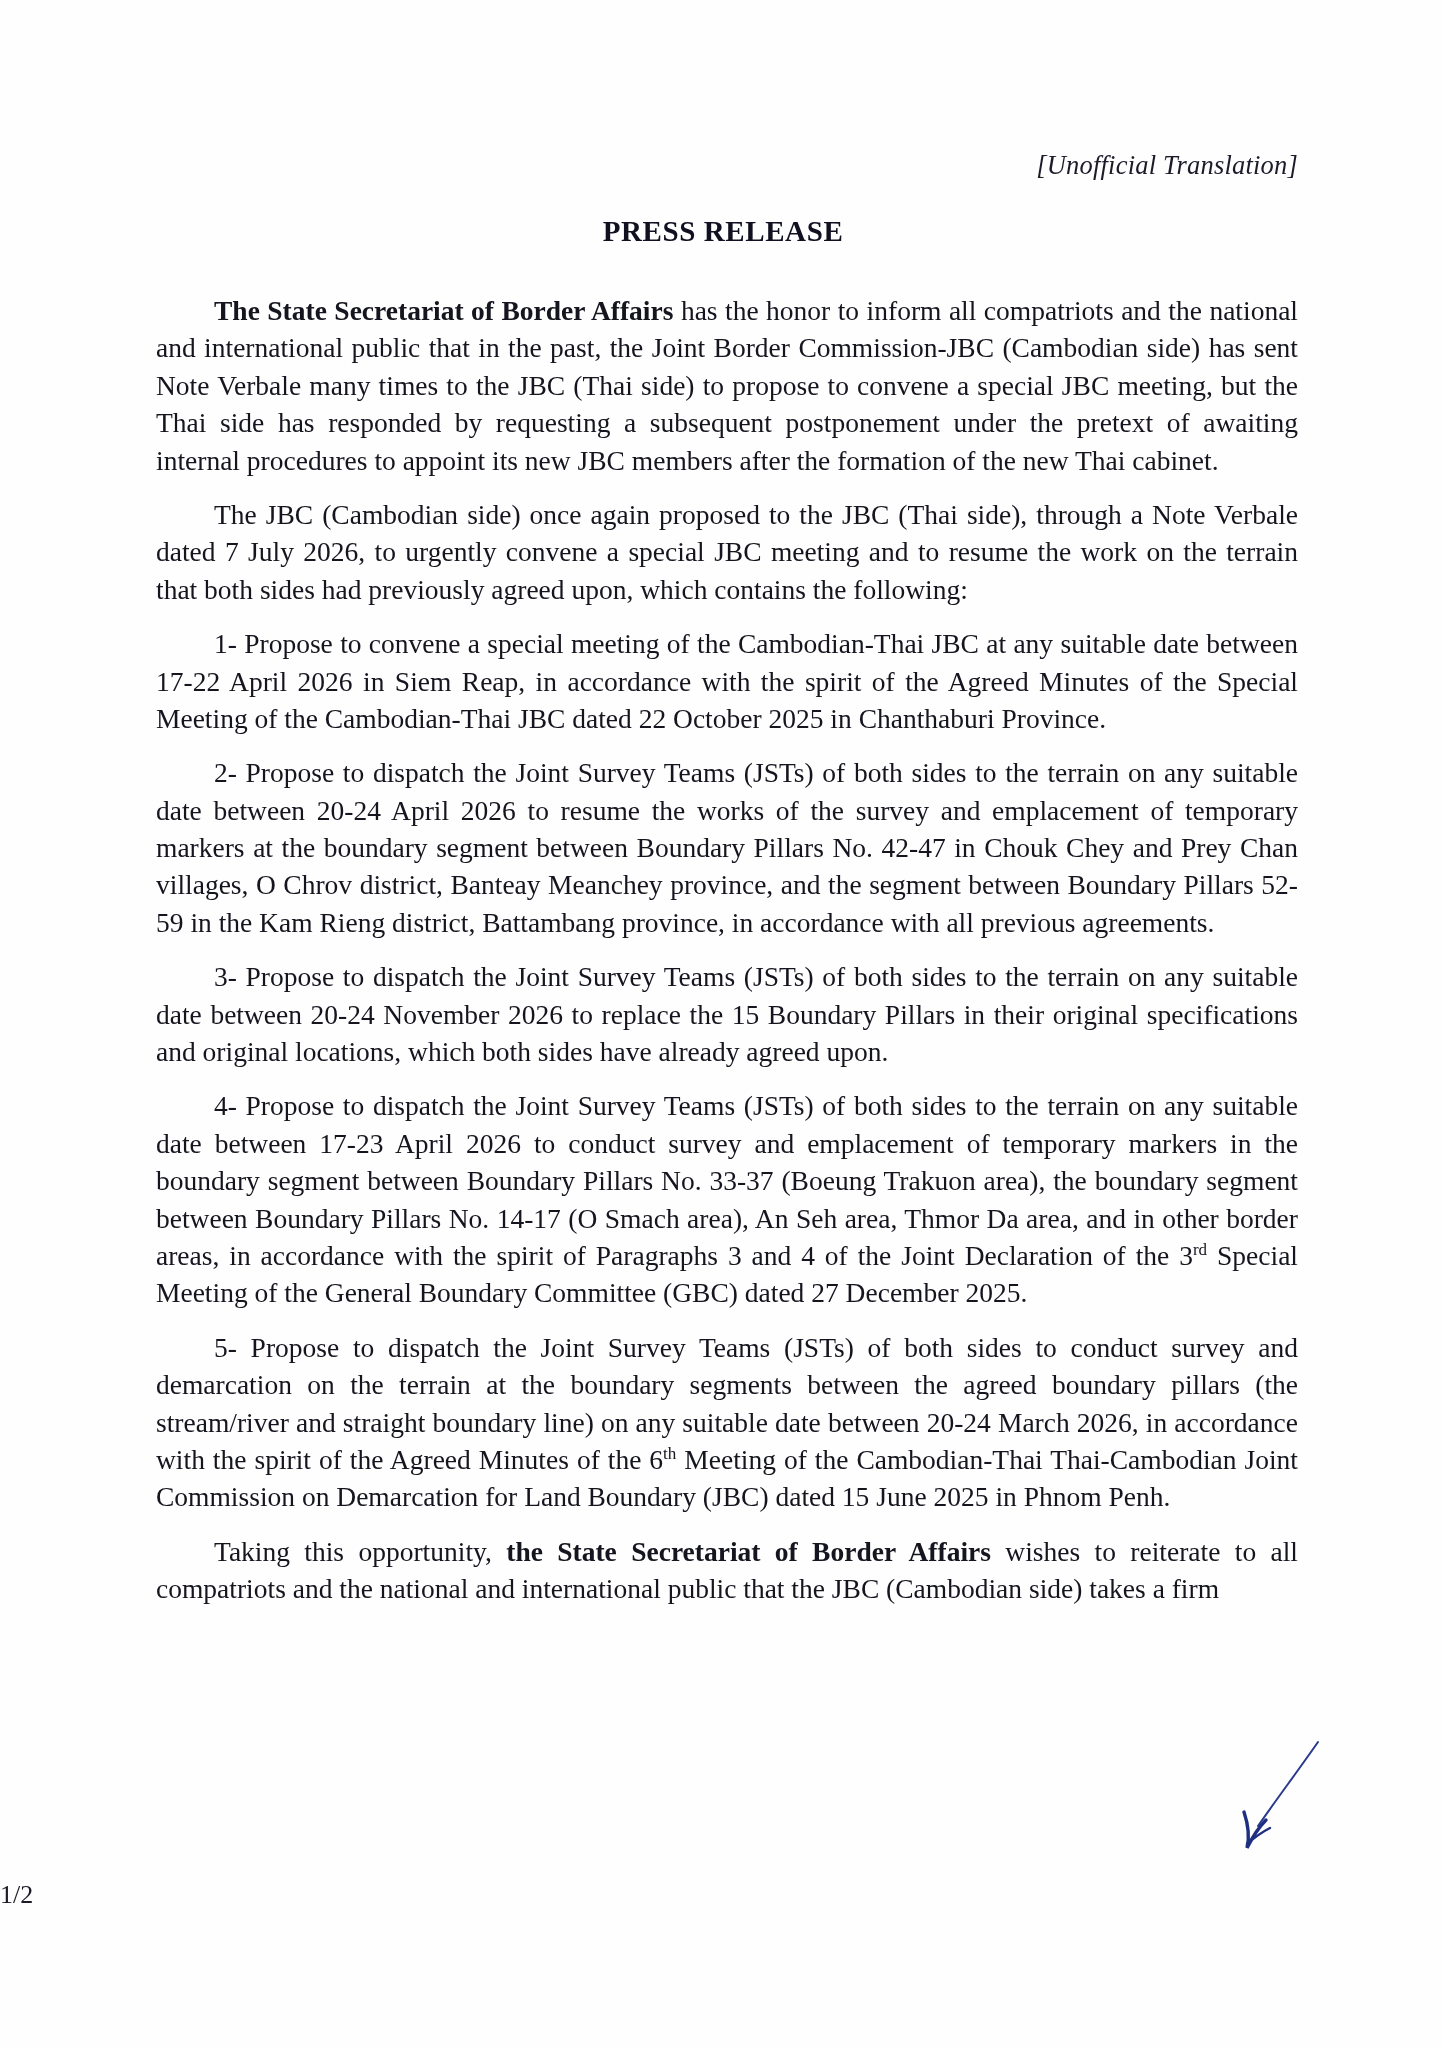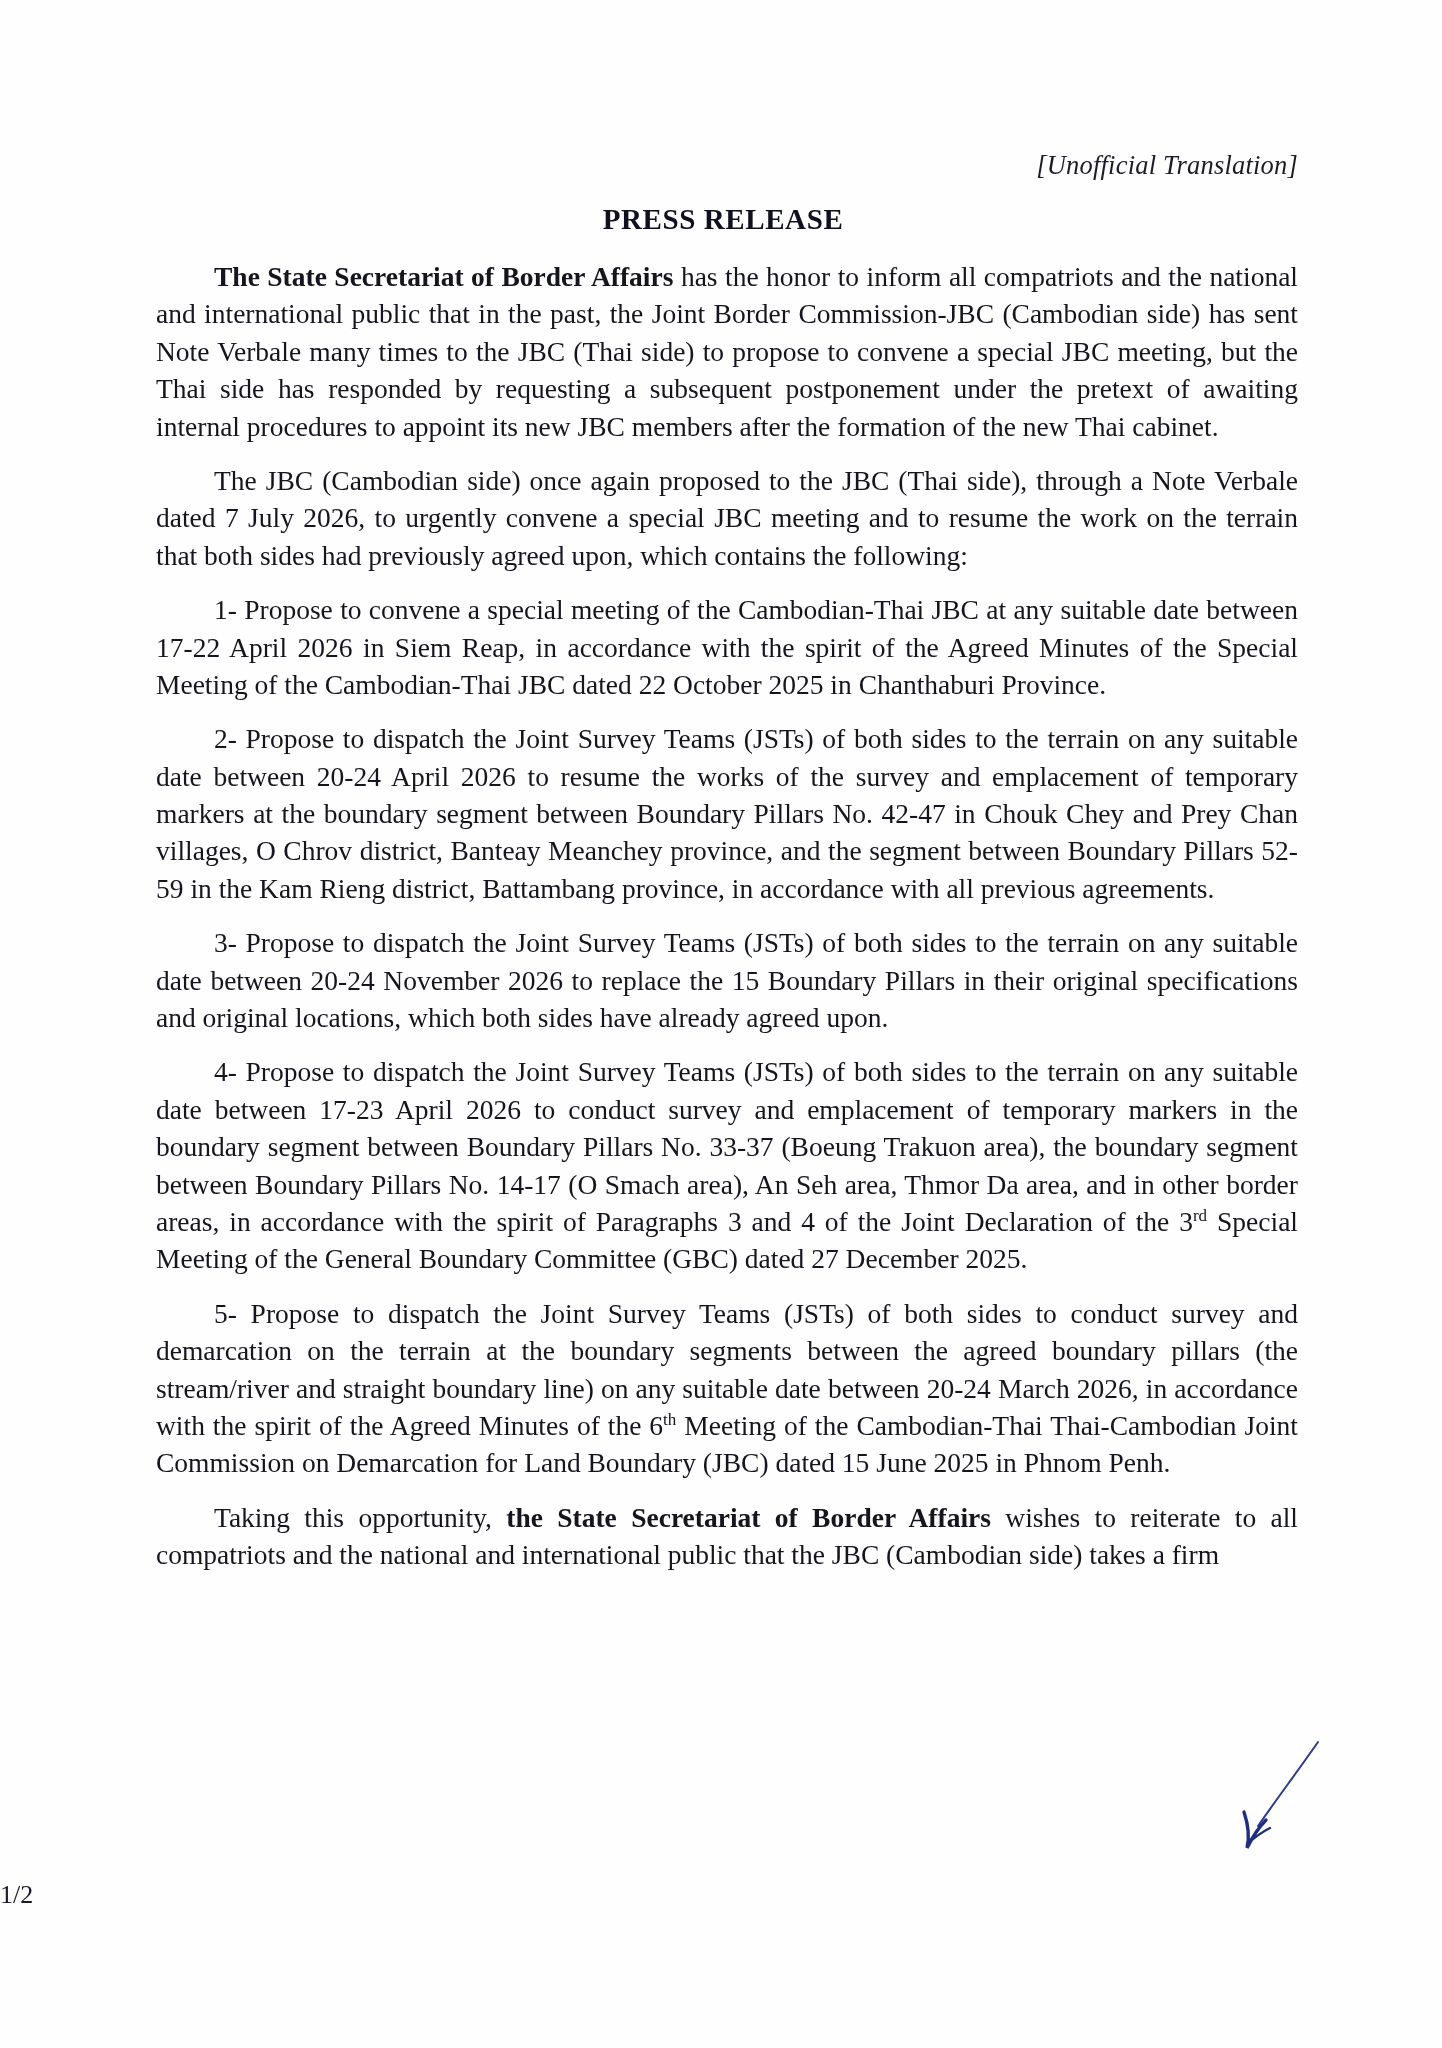--- a/index.html
+++ b/index.html
@@ -26,29 +26,29 @@
     position: absolute;
     left: 148px;
     top: 150px;
     width: 1150px;
   }
   .header-note {
     text-align: right;
     font-style: italic;
     font-size: 26.5px;
     letter-spacing: 0.2px;
-    margin-bottom: 22px;
+    margin-bottom: 34px;
     color: #1b1b2a;
   }
   .doc-title {
     text-align: center;
     font-weight: bold;
     font-size: 29px;
     letter-spacing: 0.6px;
-    margin-bottom: 22px;
+    margin-bottom: 44px;
     color: #101020;
   }
   p.para {
     font-size: 27.5px;
     line-height: 1.36;
     text-align: justify;
     text-justify: inter-word;
     margin: 0 0 17px 8px;
     text-indent: 58px;
     color: #15151f;

